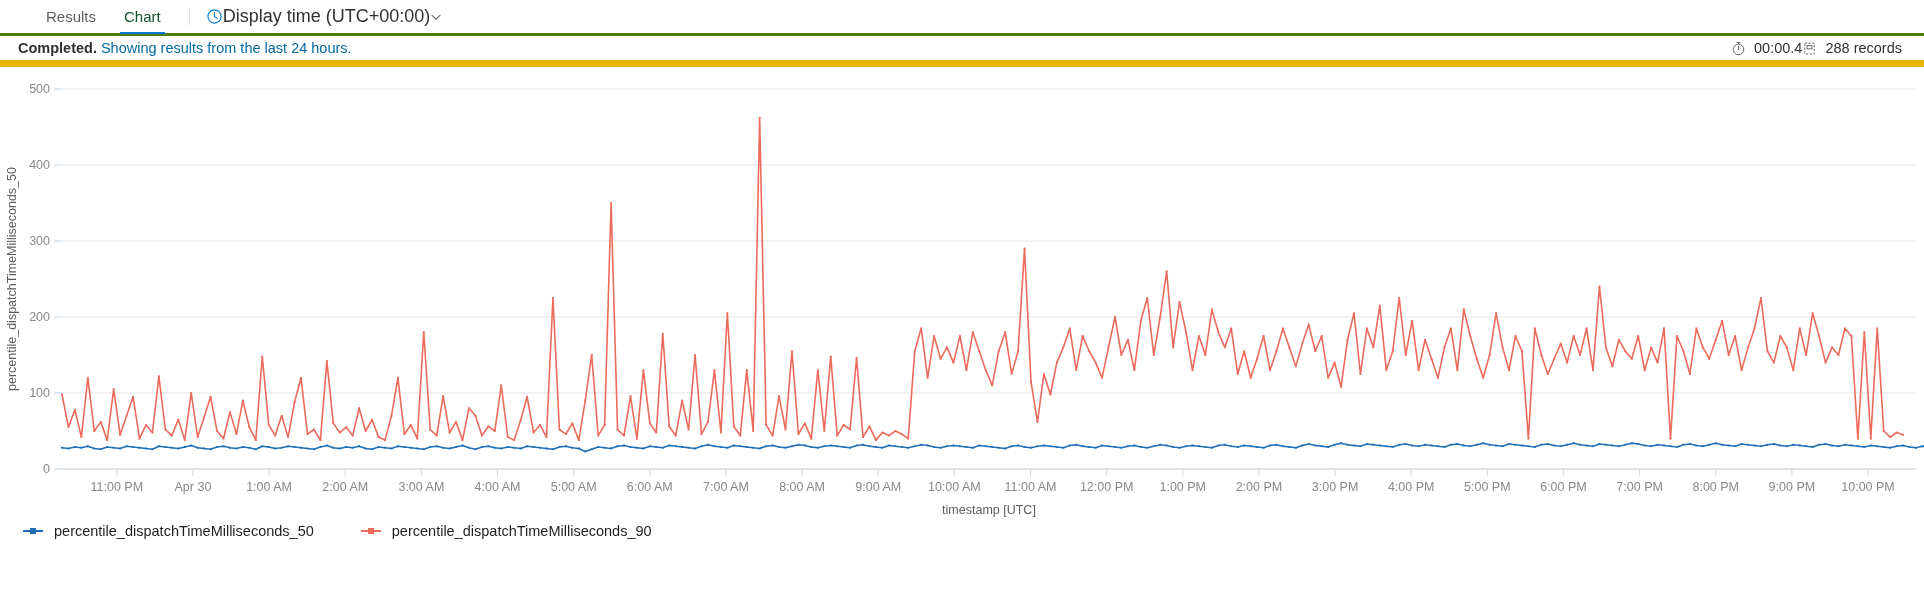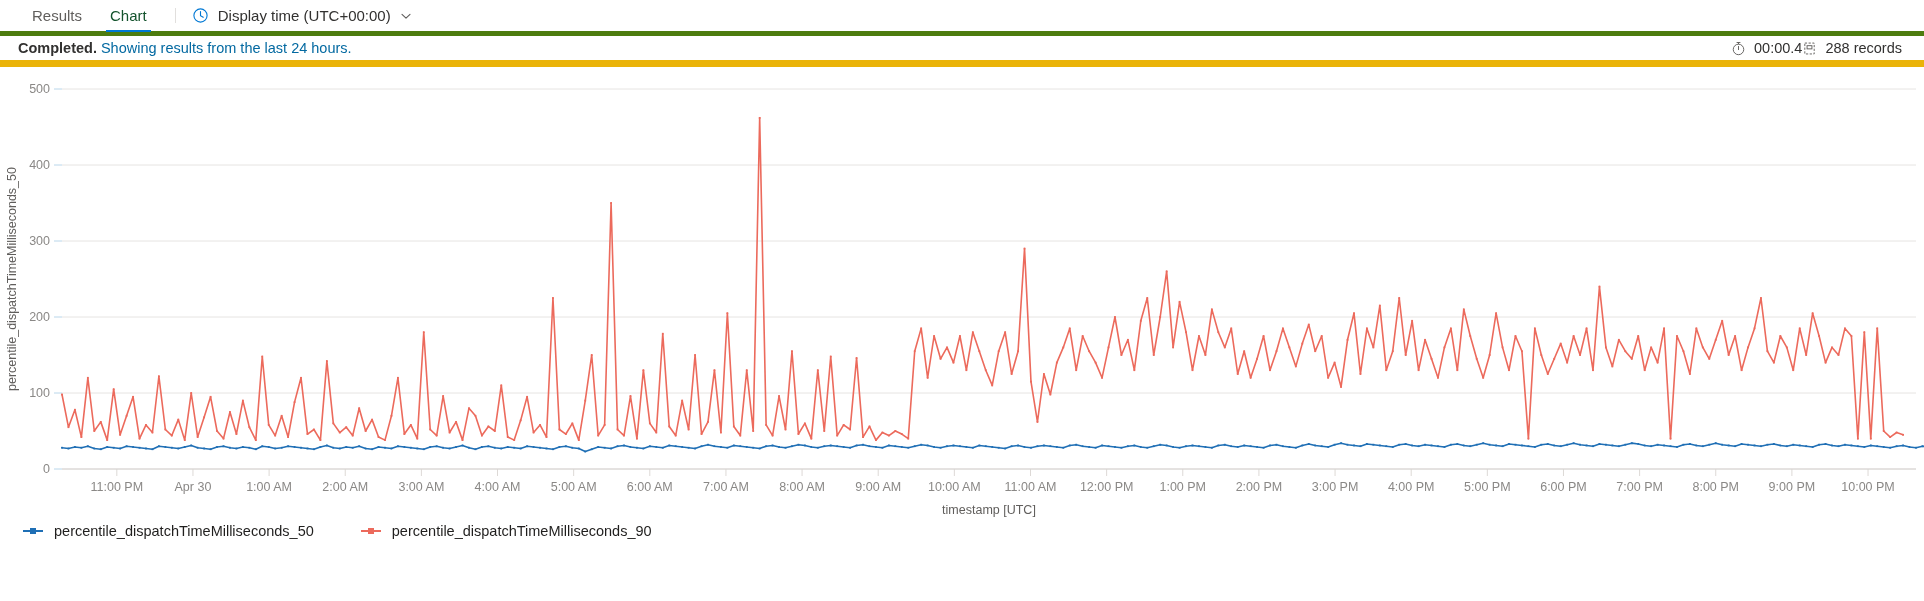--- a/index.html
+++ b/index.html
@@ -9,22 +9,22 @@
     background: #ffffff;
     font-family: "Liberation Sans", sans-serif;
     color: #323130;
     overflow: hidden;
   }
   
   #tabbar {
     height: 36px;
     display: flex;
     align-items: stretch;
-    border-bottom: 5px solid #4d7c0f;
-    padding-left: 18px;
+    border-bottom: 3px solid #4d7c0f;
+    padding-left: 32px;
   }
   .tab {
     position: relative;
     display: flex; align-items: center;
     padding: 0 14px;
     font-size: 15px;
     color: #605e5c;
     cursor: pointer;
     user-select: none;
   }
@@ -33,22 +33,22 @@
     content: "";
     position: absolute;
     left: 10px; right: 10px; bottom: -1px;
     height: 2px; background: #0078d4;
   }
   .vdivider {
     width: 1px; background: #e1dfdd;
     margin: 8px 10px 8px 14px;
   }
   #timezone-control {
-    display: flex; align-items: center; gap: 9px;
-    font-size: 15px; color: #323130;
+    display: flex; align-items: center; gap: 0;
+    font-size: 18px; color: #323130;
     padding: 0 6px; cursor: pointer; user-select: none;
   }
   .clock-icon svg, .chev svg, .stopwatch-icon svg, .records-icon svg { display:block; }
 
   
   #statusbar {
     height: 31px;
     display: flex; align-items: center;
     border-bottom: 7px solid #eab308;
     padding: 0 22px 0 18px;

